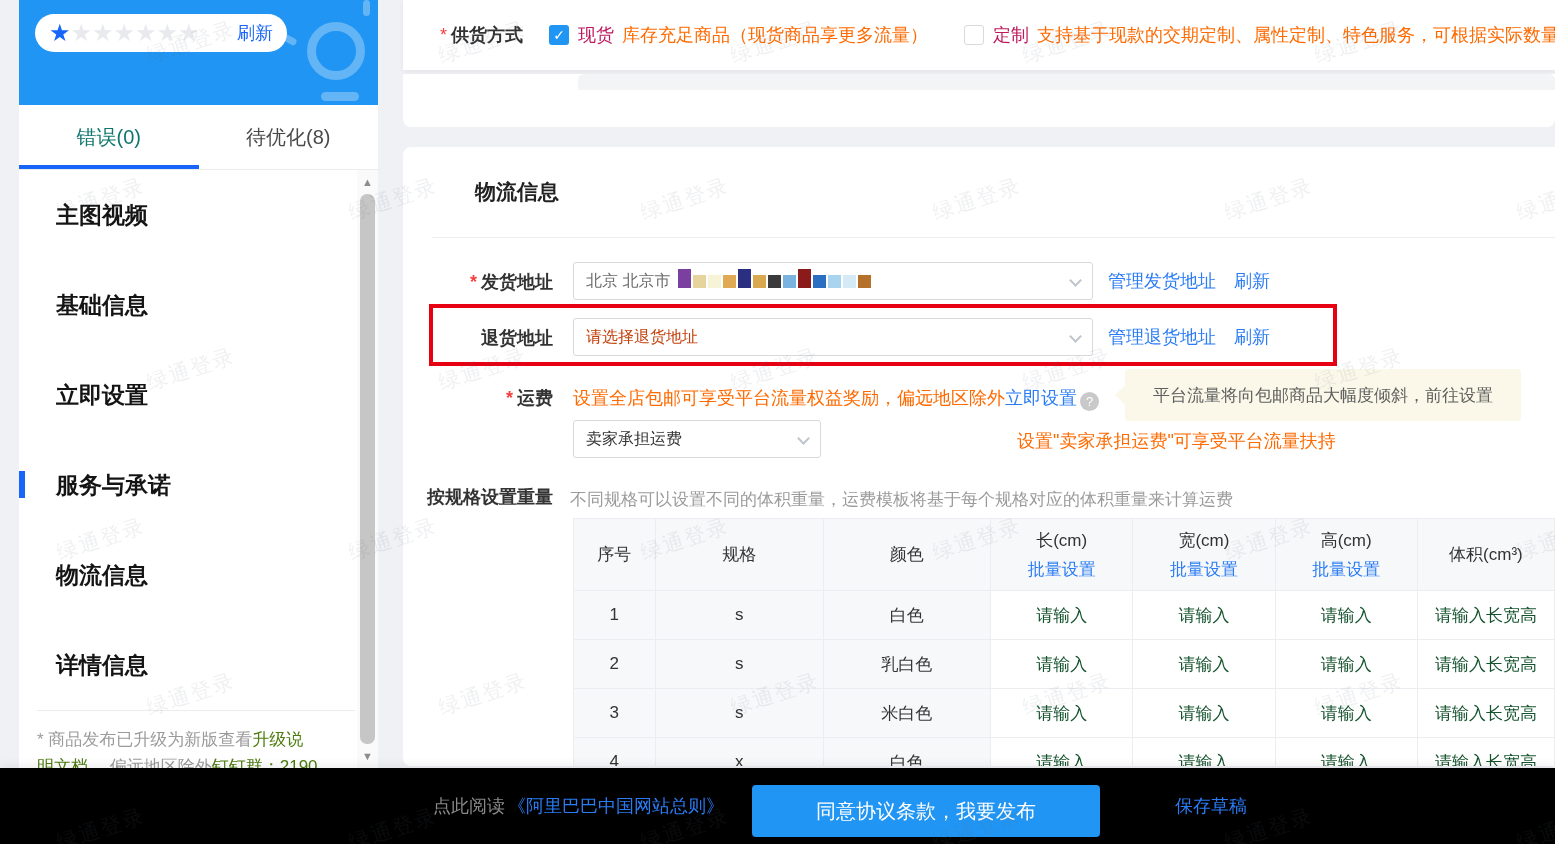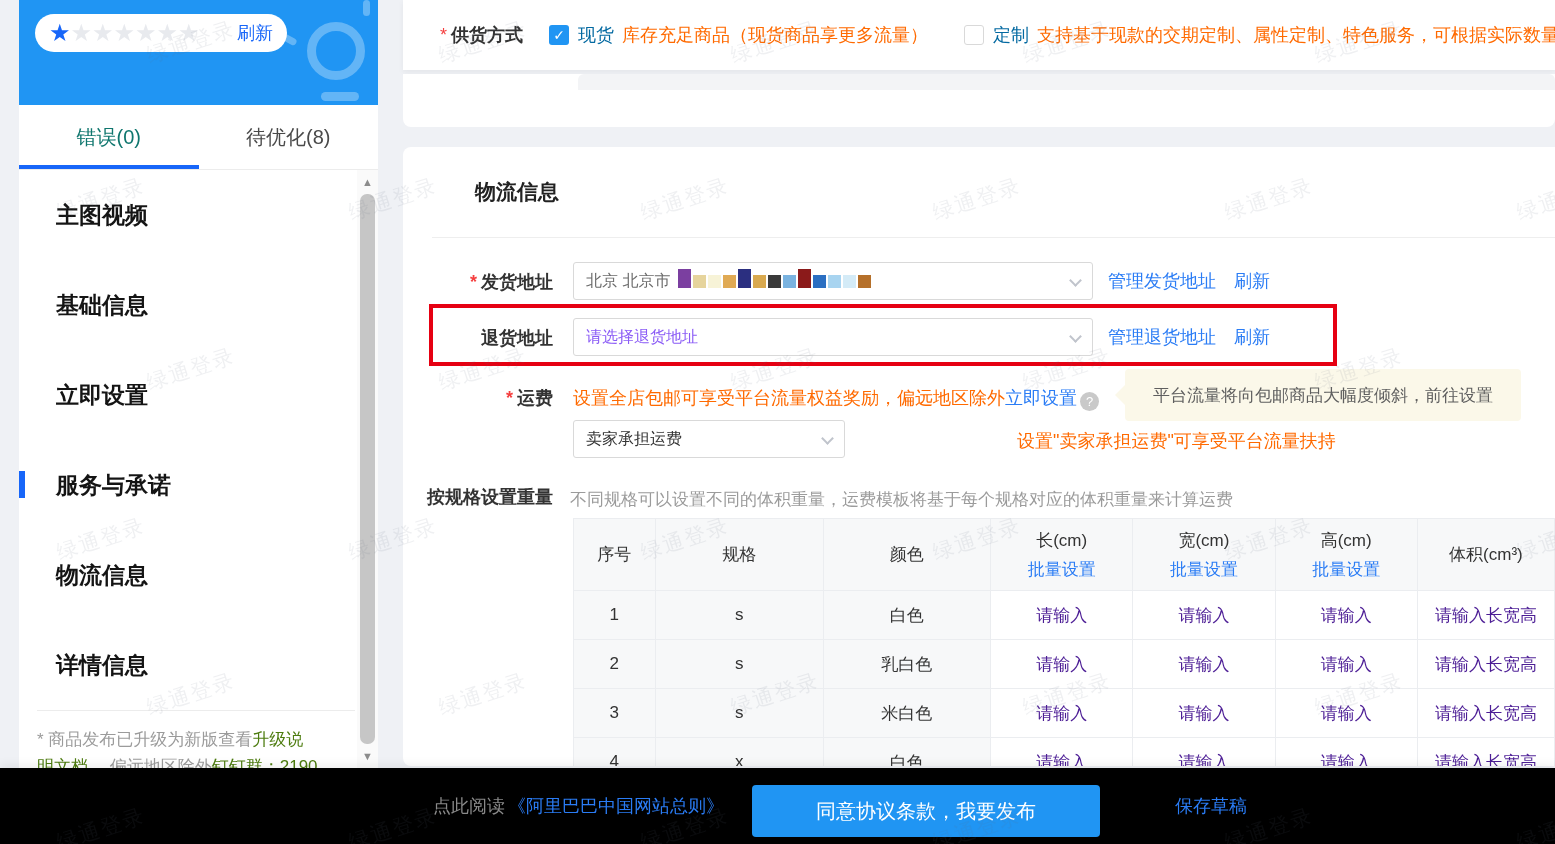--- a/index.html
+++ b/index.html
@@ -72,21 +72,21 @@
     position:absolute; left:403px; top:0; width:1152px; height:70px; background:#fff;
     box-shadow:0 2px 6px rgba(0,0,0,0.05);
     display:flex; align-items:center; padding-left:37px; white-space:nowrap; overflow:hidden;
     font-size:18px; z-index:1;
   }
   .req { color:#f53f3f; margin-right:4px; }
   .supply-label { font-weight:bold; color:#333; margin-right:26px; }
   .cbx { width:20px; height:20px; border-radius:3px; flex:0 0 auto; margin-right:9px; }
   .cbx.checked { background:#2095f3; color:#fff; font-size:14px; line-height:20px; text-align:center; }
   .cbx.unchecked { background:#fff; border:1px solid #d9d9d9; }
-  .supply-opt { color:#0369a1; margin-right:8px; }
+  .supply-opt { color:#be185d; margin-right:8px; }
   .supply-desc { color:#ff6a00; }
   .supply-gap { width:36px; flex:0 0 auto; }
   
   #partial-card {
     position:absolute; left:403px; top:74px; width:1152px; height:53px;
     background:#fff; border-radius:0 0 8px 8px; overflow:hidden; z-index:1;
   }
   #partial-card .gray-sliver {
     position:absolute; left:175px; top:0; right:0; height:16px;
     background:#f3f4f6; border-radius:6px 6px 0 0;
@@ -100,21 +100,21 @@
   .lg-divider { position:absolute; left:29px; top:90px; right:0; border-top:1px solid #eeeeee; }
   .f-label { position:absolute; left:0; width:150px; text-align:right; font-size:18px; font-weight:bold; color:#333; white-space:nowrap; }
   .select-box {
     position:absolute; height:38px; background:#fff; border:1px solid #d9d9d9; border-radius:3px;
     display:flex; align-items:center; padding:0 34px 0 12px; font-size:16px; cursor:pointer;
   }
   .chev {
     position:absolute; right:12px; top:13px; width:9px; height:9px;
     border-right:2px solid #c0c4cc; border-bottom:2px solid #c0c4cc; transform:rotate(45deg);
   }
-  .placeholder { color:#8b5cf6; }
+  .placeholder { color:#c2410c; }
   .mosaic { display:flex; align-items:center; gap:2px; margin-left:8px; }
   .mosaic i { display:block; width:13px; height:13px; }
   .mosaic i.tall { height:19px; margin-top:-6px; }
   .addr-text { color:#6b6b6b; }
   .row-links { position:absolute; font-size:18px; color:#2a7cf5; white-space:nowrap; }
   .row-links span { cursor:pointer; }
   .row-links .sp { display:inline-block; width:18px; }
   .red-box {
     position:absolute; left:26px; top:157px; width:908px; height:62px;
     border:4px solid #e60012; z-index:6; pointer-events:none;
@@ -142,21 +142,21 @@
     position:absolute; left:170px; top:371px;
     border-collapse:collapse; table-layout:fixed; background:#fff;
   }
   #spec-table th, #spec-table td {
     border:1px solid #ebedf0; text-align:center; font-size:17px; font-weight:normal; color:#333;
   }
   #spec-table thead th { height:72px; background:#f7f8f9; }
   #spec-table tbody td { height:49px; }
   #spec-table td.dim { background:#f7f8f9; }
   #spec-table .batch { color:#2a7cf5; margin-top:6px; cursor:pointer; }
-  #spec-table td.ph { color:#4c1d95; cursor:text; white-space:nowrap; }
+  #spec-table td.ph { color:#14532d; cursor:text; white-space:nowrap; }
   
   #footer {
     position:absolute; left:0; top:768px; width:1555px; height:76px; background:#000000;
     box-shadow:0 -3px 10px rgba(0,0,0,0.07); z-index:10;
   }
   .ft-read { position:absolute; left:433px; top:26px; font-size:18px; color:#8a8a8a; }
   .ft-agree { position:absolute; left:508px; top:26px; font-size:18px; color:#2a7cf5; cursor:pointer; }
   .ft-publish {
     position:absolute; left:752px; top:17px; width:348px; height:52px;
     background:#2095f3; border:none; border-radius:4px; color:#fff; font-size:20px; cursor:pointer;
@@ -258,21 +258,21 @@
   <div class="red-box"></div>
 
   <div class="f-label" style="top:239px"><span class="req">*</span><span>运费</span></div>
   <div class="freight-line">
     <span class="orange">设置全店包邮可享受平台流量权益奖励，偏远地区除外</span><span class="lnk">立即设置</span><span class="help-dot">?</span>
   </div>
   <div class="tooltip">
     <i class="tip-arrow"></i>
     <span>平台流量将向包邮商品大幅度倾斜，前往设置</span>
   </div>
-  <div class="select-box" style="left:170px; top:273px; width:272px;">
+  <div class="select-box" style="left:170px; top:273px; width:248px;">
     <span>卖家承担运费</span>
     <i class="chev"></i>
     <span class="carrier-hint">设置"卖家承担运费"可享受平台流量扶持</span>
   </div>
 
   <div class="f-label" style="top:338px"><span>按规格设置重量</span></div>
   <div class="weight-desc">不同规格可以设置不同的体积重量，运费模板将基于每个规格对应的体积重量来计算运费</div>
 
   <table id="spec-table">
       <colgroup>

